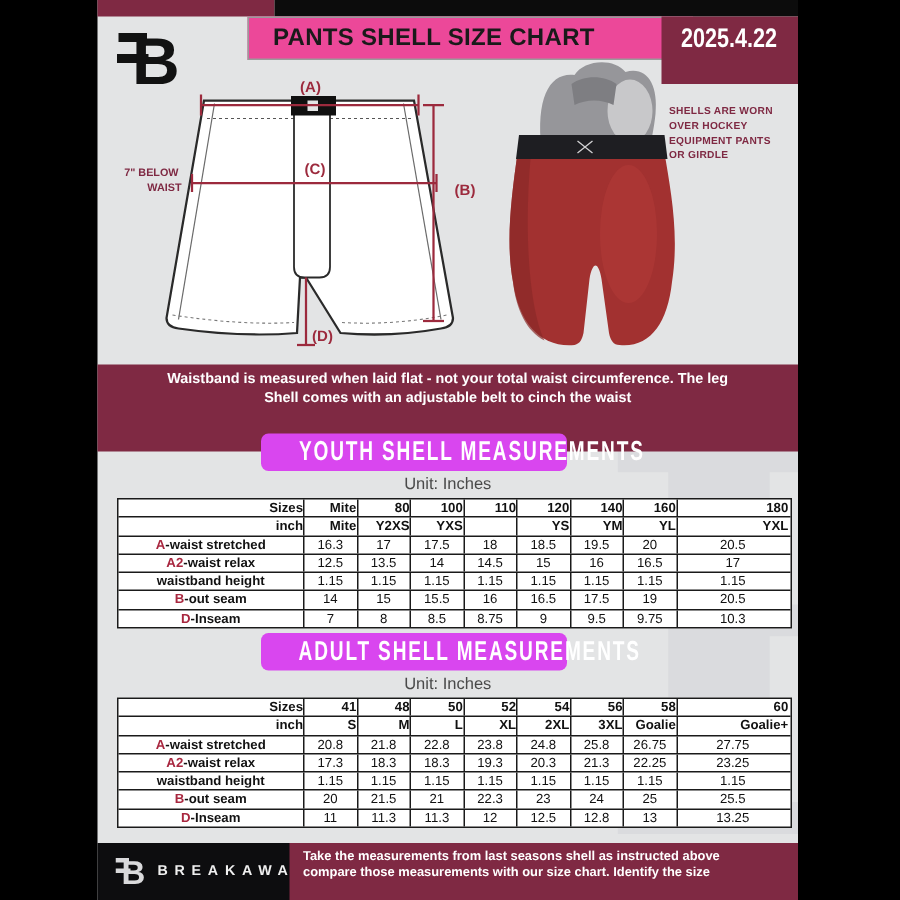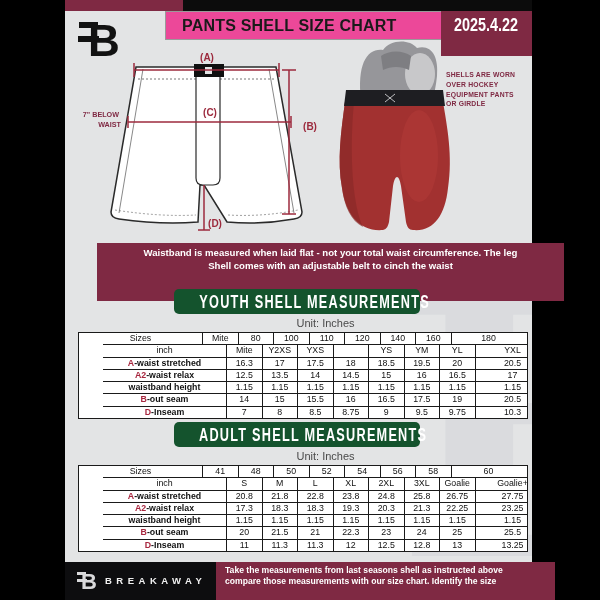--- a/index.html
+++ b/index.html
@@ -19,49 +19,49 @@
   .date-box{position:absolute;left:441px;top:11px;width:91px;height:45px;background:#7f2943;z-index:3;
             color:#fff;text-align:center;line-height:29px;font-weight:bold;font-size:18px;}
   .date-box span{display:inline-block;transform:scaleX(.8);letter-spacing:0;}
   
   .diagram{position:absolute;left:65px;top:50px;z-index:2;}
   .photo{position:absolute;left:333px;top:36px;z-index:2;}
   .photo-note{position:absolute;left:446px;top:70px;width:80px;z-index:2;
               color:#7f2943;font-weight:bold;font-size:6.8px;line-height:9.8px;letter-spacing:.2px;}
   
   .notice{position:absolute;left:65px;top:243px;width:467px;height:58px;background:#7f2943;z-index:2;
-          color:#fff;font-weight:bold;font-size:9.6px;line-height:13px;text-align:center;padding-top:3px;box-sizing:border-box;margin-left:32px;}
-  
-  .banner{position:absolute;left:174px;width:246px;height:25px;background:#14532d;border-radius:5px;z-index:2;
+          color:#fff;font-weight:bold;font-size:9.6px;line-height:13px;text-align:center;padding-top:3px;box-sizing:border-box;}
+  
+  .banner{position:absolute;left:174px;width:204px;height:25px;background:#d946ef;border-radius:5px;z-index:2;
           color:#fff;text-align:center;line-height:25px;font-size:15.5px;font-weight:bold;}
   .banner span{display:inline-block;transform:scaleX(.82) scaleY(1.18);letter-spacing:1.5px;white-space:nowrap;}
   .banner-youth{top:289px;}
   .banner-adult{top:422px;}
   .unit{position:absolute;left:65px;width:467px;text-align:center;z-index:2;
-        color:#4a4a4a;font-size:11px;padding-left:27px;}
+        color:#4a4a4a;font-size:11px;}
   .unit-youth{top:317px;}
   .unit-adult{top:450px;}
   
   .mtable{position:absolute;left:78px;width:450px;background:#fff;border:1.2px solid #1a1a1a;z-index:2;box-sizing:border-box;}
   .table-youth{top:332px;}
   .table-adult{top:465px;}
   .trow{display:grid;grid-template-columns:123px repeat(7,35.5px) 75px;}
-  .trow:not(:first-child){border-top:1.3px solid #1a1a1a;margin-left:24px;}
+  .trow:not(:first-child){border-top:1.3px solid #1a1a1a;}
   .cell{height:11.3px;line-height:11.5px;font-size:8.8px;text-align:center;color:#111;
         overflow:hidden;white-space:nowrap;}
   .cell:not(:first-child){border-left:1px solid #1a1a1a;}
   .cell.label{font-weight:bold;}
-  .row-bold .cell{font-weight:normal;}
+  .row-bold .cell{font-weight:bold;text-align:right;}
   .prefix{color:#a8273f;}
   
   .footer-bar{position:absolute;left:65px;top:562px;width:467px;height:38px;background:#0d0d0f;z-index:2;}
   .footer-logo{position:absolute;left:12px;top:5px;display:flex;align-items:center;}
   .brand-text{color:#f0f0f0;font-weight:bold;font-size:9.5px;letter-spacing:4.5px;margin-left:6px;}
   .footer-note{position:absolute;left:128px;top:0;width:339px;height:38px;background:#7f2943;box-sizing:border-box;
-               color:#fff;font-weight:bold;font-size:8.6px;line-height:11.2px;padding:3px 6px 0 9px;margin-left:23px;}
+               color:#fff;font-weight:bold;font-size:8.6px;line-height:11.2px;padding:3px 6px 0 9px;}
   svg text{font-family:"Liberation Sans",sans-serif;}
 </style>
 </head>
 <body>
 
 <div class="page">
   <div class="content-bg"></div>
   <div class="wm-clip">
     <div class="watermark">B</div>
   </div>

